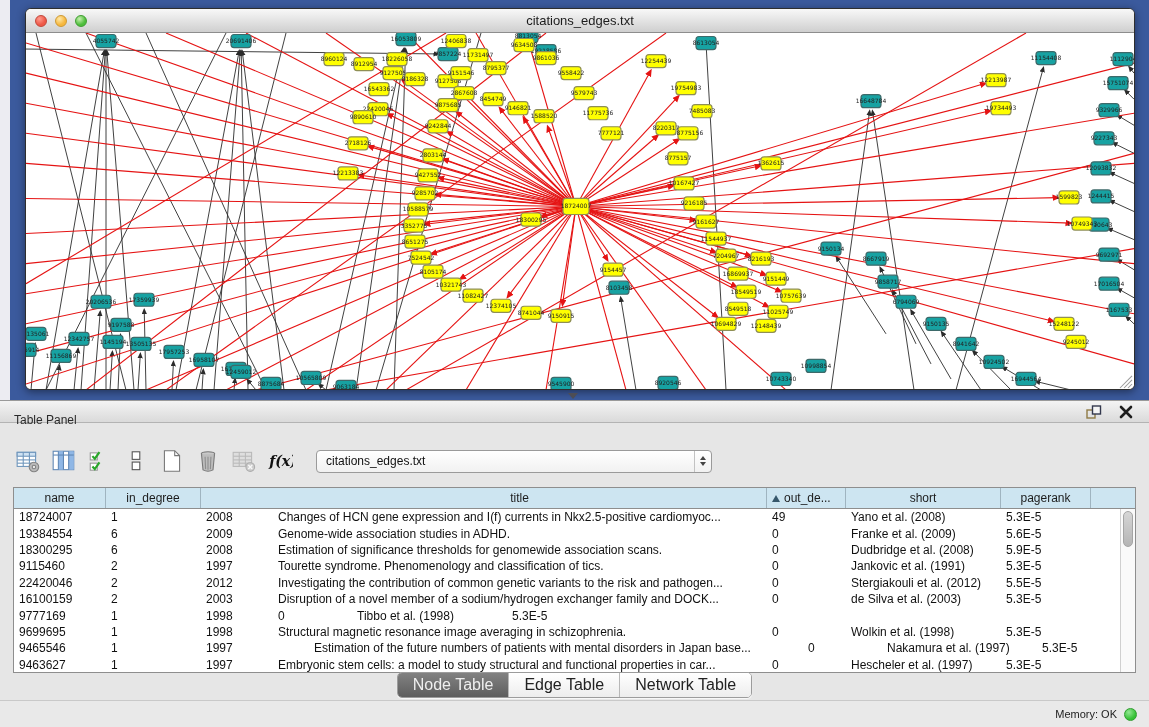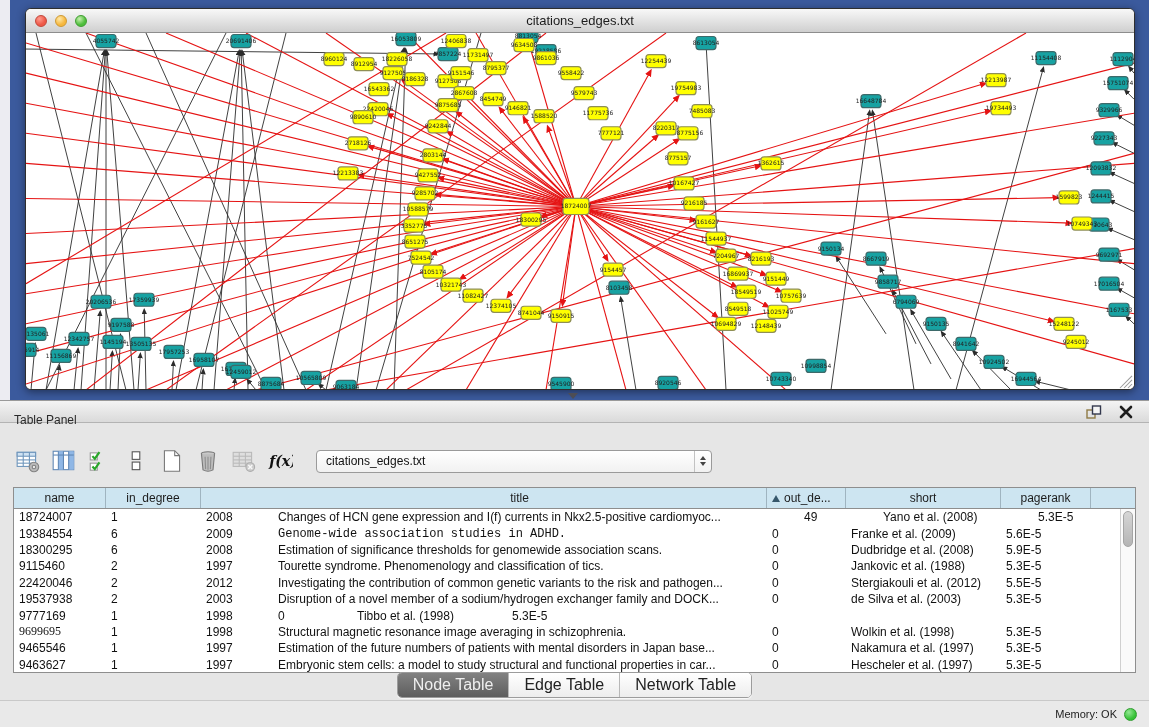--- a/index.html
+++ b/index.html
@@ -824,91 +824,91 @@
             <span>pagerank</span>
           </div>
           <div class="th fill"></div>
         </div>
       <div id="tbody">
           <div class="tr">
             <div class="td" style="width: 92px;">18724007</div>
             <div class="td" style="width: 95px;">1</div>
             <div class="td" style="width: 72px;">2008</div>
             <div class="td" style="width: 494px;">Changes of HCN gene expression and I(f) currents in Nkx2.5-positive cardiomyoc...</div>
-            <div class="td" style="width: 79px; margin-left: 32px;">49</div>
+            <div class="td" style="width: 79px;">49</div>
             <div class="td" style="width: 155px;">Yano et al. (2008)</div>
             <div class="td" style="width: 90px;">5.3E-5</div>
           </div>
           <div class="tr">
             <div class="td" style="width: 92px;">19384554</div>
             <div class="td" style="width: 95px;">6</div>
             <div class="td" style="width: 72px;">2009</div>
-            <div class="td" style="width: 494px; font-family: Liberation Mono, monospace;">Genome-wide association studies in ADHD.</div>
+            <div class="td" style="width: 494px;">Genome-wide association studies in ADHD.</div>
             <div class="td" style="width: 79px;">0</div>
             <div class="td" style="width: 155px;">Franke et al. (2009)</div>
             <div class="td" style="width: 90px;">5.6E-5</div>
           </div>
           <div class="tr">
             <div class="td" style="width: 92px;">18300295</div>
             <div class="td" style="width: 95px;">6</div>
             <div class="td" style="width: 72px;">2008</div>
             <div class="td" style="width: 494px;">Estimation of significance thresholds for genomewide association scans.</div>
             <div class="td" style="width: 79px;">0</div>
             <div class="td" style="width: 155px;">Dudbridge et al. (2008)</div>
             <div class="td" style="width: 90px;">5.9E-5</div>
           </div>
           <div class="tr">
             <div class="td" style="width: 92px;">9115460</div>
             <div class="td" style="width: 95px;">2</div>
             <div class="td" style="width: 72px;">1997</div>
             <div class="td" style="width: 494px;">Tourette syndrome. Phenomenology and classification of tics.</div>
             <div class="td" style="width: 79px;">0</div>
-            <div class="td" style="width: 155px;">Jankovic et al. (1988)</div>
+            <div class="td" style="width: 155px;">Jankovic et al. (1991)</div>
             <div class="td" style="width: 90px;">5.3E-5</div>
           </div>
           <div class="tr">
             <div class="td" style="width: 92px;">22420046</div>
             <div class="td" style="width: 95px;">2</div>
             <div class="td" style="width: 72px;">2012</div>
             <div class="td" style="width: 494px;">Investigating the contribution of common genetic variants to the risk and pathogen...</div>
             <div class="td" style="width: 79px;">0</div>
             <div class="td" style="width: 155px;">Stergiakouli et al. (2012)</div>
             <div class="td" style="width: 90px;">5.5E-5</div>
           </div>
           <div class="tr">
-            <div class="td" style="width: 92px;">19537938</div>
+            <div class="td" style="width: 92px;">16100159</div>
             <div class="td" style="width: 95px;">2</div>
             <div class="td" style="width: 72px;">2003</div>
             <div class="td" style="width: 494px;">Disruption of a novel member of a sodium/hydrogen exchanger family and DOCK...</div>
             <div class="td" style="width: 79px;">0</div>
             <div class="td" style="width: 155px;">de Silva et al. (2003)</div>
             <div class="td" style="width: 90px;">5.3E-5</div>
           </div>
           <div class="tr">
             <div class="td" style="width: 92px;">9777169</div>
             <div class="td" style="width: 95px;">1</div>
             <div class="td" style="width: 72px;">1998</div>
             <div class="td" style="width: 79px;">0</div>
             <div class="td" style="width: 155px;">Tibbo et al. (1998)</div>
             <div class="td" style="width: 90px;">5.3E-5</div>
           </div>
           <div class="tr">
-            <div class="td" style="width: 92px; font-family: Liberation Serif, serif;">9699695</div>
+            <div class="td" style="width: 92px;">9699695</div>
             <div class="td" style="width: 95px;">1</div>
             <div class="td" style="width: 72px;">1998</div>
             <div class="td" style="width: 494px;">Structural magnetic resonance image averaging in schizophrenia.</div>
             <div class="td" style="width: 79px;">0</div>
             <div class="td" style="width: 155px;">Wolkin et al. (1998)</div>
             <div class="td" style="width: 90px;">5.3E-5</div>
           </div>
           <div class="tr">
             <div class="td" style="width: 92px;">9465546</div>
             <div class="td" style="width: 95px;">1</div>
             <div class="td" style="width: 72px;">1997</div>
-            <div class="td" style="width: 494px;">Estimation of the future numbers of patients with mental disorders in Japan base...</div>
+            <div class="td" style="width: 494px; margin-left: 36px;">Estimation of the future numbers of patients with mental disorders in Japan base...</div>
             <div class="td" style="width: 79px;">0</div>
             <div class="td" style="width: 155px;">Nakamura et al. (1997)</div>
             <div class="td" style="width: 90px;">5.3E-5</div>
           </div>
           <div class="tr">
             <div class="td" style="width: 92px;">9463627</div>
             <div class="td" style="width: 95px;">1</div>
             <div class="td" style="width: 72px;">1997</div>
             <div class="td" style="width: 494px;">Embryonic stem cells: a model to study structural and functional properties in car...</div>
             <div class="td" style="width: 79px;">0</div>

